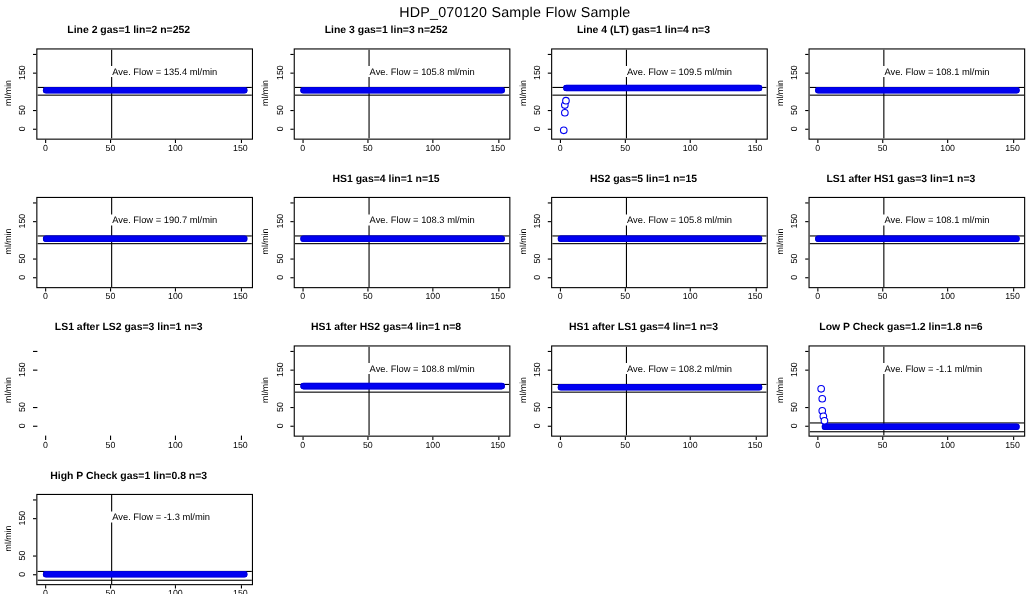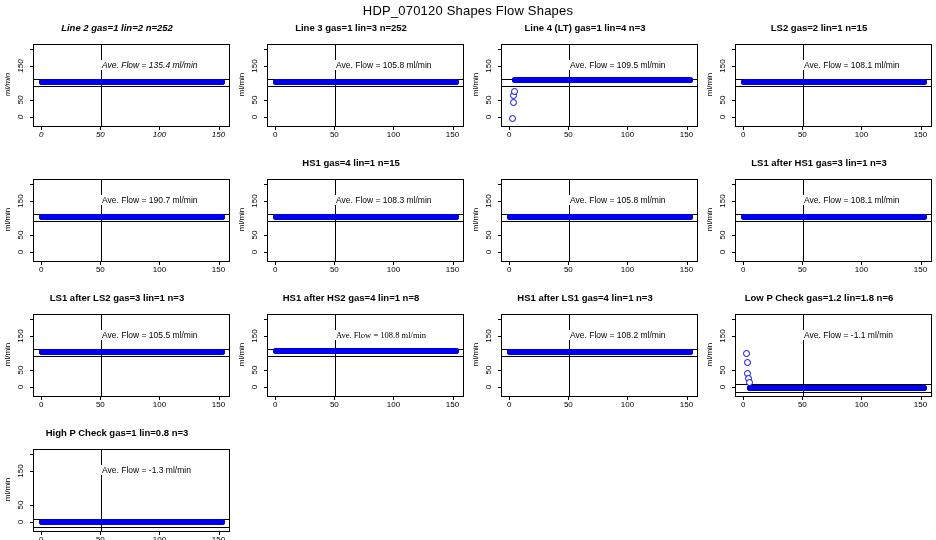--- a/index.html
+++ b/index.html
@@ -16,23 +16,23 @@
   .ave{position:absolute;font-size:8.5px;background:#fff;white-space:nowrap;padding:0 2px;line-height:10px;}
   .ytickmark{position:absolute;width:4px;height:1px;background:#000;left:30px;}
   .xtickmark{position:absolute;width:1px;height:4px;background:#000;top:106px;}
   .xticklab{position:absolute;top:110px;width:24px;text-align:center;font-size:8px;}
   .yticklab{position:absolute;width:30px;height:10px;text-align:center;font-size:8px;transform:rotate(-90deg);line-height:10px;}
   .ylab{position:absolute;left:-33px;top:59px;width:81px;height:11px;text-align:center;font-size:8px;transform:rotate(-90deg);line-height:11px;}
 </style>
 </head>
 <body>
 
-<div id="main-title">HDP_070120  Shapes Flow Shapes</div>
+<div id="main-title">HDP_070120  Sample Flow Sample</div>
 <div id="grid">
-    <div class="cell" style="left: 0px; top: 20px; font-style: italic;">
+    <div class="cell" style="left: 0px; top: 20px;">
       <div class="ptitle">Line 2 gas=1 lin=2 n=252</div>
       <div class="ylab">ml/min</div>
       <div class="ytickmark" style="top: 96.5625px;"></div>
       <div class="ytickmark" style="top: 79.6875px;"></div>
       <div class="ytickmark" style="top: 45.9375px;"></div>
       <div class="ytickmark" style="top: 29.0625px;"></div>
       <div class="yticklab" style="left: 6px; top: 91.5625px;">0</div>
       <div class="yticklab" style="left: 6px; top: 74.6875px;">50</div>
       <div class="yticklab" style="left: 6px; top: 40.9375px;">150</div>
       <div class="xtickmark" style="left: 41.2727px;"></div>
@@ -101,21 +101,20 @@
         <div class="hline" style="top: 41px;"></div>
         <div class="band" style="left: 10px; width: 180.909px; top: 32.4375px;"></div>
         <div class="pt" style="left: 7.13636px; top: 70.075px;"></div>
         <div class="pt" style="left: 7.72727px; top: 53.875px;"></div>
         <div class="pt" style="left: 8.31818px; top: 47.125px;"></div>
         <div class="pt" style="left: 8.55455px; top: 43.4125px;"></div>
         <div class="ave" style="left: 66px; top: 15px;">Ave. Flow =  109.5  ml/min</div>
       </div>
     </div>
     <div class="cell" style="left: 702px; top: 20px;">
-      <div class="ptitle">LS2 gas=2 lin=1 n=15</div>
       <div class="ylab">ml/min</div>
       <div class="ytickmark" style="top: 96.5625px;"></div>
       <div class="ytickmark" style="top: 79.6875px;"></div>
       <div class="ytickmark" style="top: 45.9375px;"></div>
       <div class="ytickmark" style="top: 29.0625px;"></div>
       <div class="yticklab" style="left: 6px; top: 91.5625px;">0</div>
       <div class="yticklab" style="left: 6px; top: 74.6875px;">50</div>
       <div class="yticklab" style="left: 6px; top: 40.9375px;">150</div>
       <div class="xtickmark" style="left: 41.2727px;"></div>
       <div class="xticklab" style="left: 29.2727px;">0</div>
@@ -178,20 +177,21 @@
       <div class="xticklab" style="left: 206.545px;">150</div>
       <div class="plot">
         <div class="vline" style="left: 67px;"></div>
         <div class="hline" style="top: 34px;"></div>
         <div class="hline" style="top: 41px;"></div>
         <div class="band" style="left: 5.27273px; width: 185.636px; top: 33.7875px;"></div>
         <div class="ave" style="left: 66px; top: 15px;">Ave. Flow =  108.3  ml/min</div>
       </div>
     </div>
     <div class="cell" style="left: 468px; top: 155px;">
+      <div class="ptitle">HS2 gas=5 lin=1 n=15</div>
       <div class="ylab">ml/min</div>
       <div class="ytickmark" style="top: 96.5625px;"></div>
       <div class="ytickmark" style="top: 79.6875px;"></div>
       <div class="ytickmark" style="top: 45.9375px;"></div>
       <div class="ytickmark" style="top: 29.0625px;"></div>
       <div class="yticklab" style="left: 6px; top: 91.5625px;">0</div>
       <div class="yticklab" style="left: 6px; top: 74.6875px;">50</div>
       <div class="yticklab" style="left: 6px; top: 40.9375px;">150</div>
       <div class="xtickmark" style="left: 41.2727px;"></div>
       <div class="xticklab" style="left: 29.2727px;">0</div>
@@ -246,27 +246,20 @@
       <div class="yticklab" style="left: 6px; top: 74.6875px;">50</div>
       <div class="yticklab" style="left: 6px; top: 40.9375px;">150</div>
       <div class="xtickmark" style="left: 41.2727px;"></div>
       <div class="xticklab" style="left: 29.2727px;">0</div>
       <div class="xtickmark" style="left: 100.364px;"></div>
       <div class="xticklab" style="left: 88.3636px;">50</div>
       <div class="xtickmark" style="left: 159.455px;"></div>
       <div class="xticklab" style="left: 147.455px;">100</div>
       <div class="xtickmark" style="left: 218.545px;"></div>
       <div class="xticklab" style="left: 206.545px;">150</div>
-      <div class="plot">
-        <div class="vline" style="left: 67px;"></div>
-        <div class="hline" style="top: 34px;"></div>
-        <div class="hline" style="top: 41px;"></div>
-        <div class="band" style="left: 5.27273px; width: 185.636px; top: 34.4625px;"></div>
-        <div class="ave" style="left: 66px; top: 15px;">Ave. Flow =  105.5  ml/min</div>
-      </div>
     </div>
     <div class="cell" style="left: 234px; top: 290px;">
       <div class="ptitle">HS1 after HS2 gas=4 lin=1 n=8</div>
       <div class="ylab">ml/min</div>
       <div class="ytickmark" style="top: 96.5625px;"></div>
       <div class="ytickmark" style="top: 79.6875px;"></div>
       <div class="ytickmark" style="top: 45.9375px;"></div>
       <div class="ytickmark" style="top: 29.0625px;"></div>
       <div class="yticklab" style="left: 6px; top: 91.5625px;">0</div>
       <div class="yticklab" style="left: 6px; top: 74.6875px;">50</div>
@@ -277,21 +270,21 @@
       <div class="xticklab" style="left: 88.3636px;">50</div>
       <div class="xtickmark" style="left: 159.455px;"></div>
       <div class="xticklab" style="left: 147.455px;">100</div>
       <div class="xtickmark" style="left: 218.545px;"></div>
       <div class="xticklab" style="left: 206.545px;">150</div>
       <div class="plot">
         <div class="vline" style="left: 67px;"></div>
         <div class="hline" style="top: 34px;"></div>
         <div class="hline" style="top: 41px;"></div>
         <div class="band" style="left: 5.27273px; width: 185.636px; top: 33.45px;"></div>
-        <div class="ave" style="left: 66px; top: 15px; font-family: Liberation Serif, serif;">Ave. Flow =  108.8  ml/min</div>
+        <div class="ave" style="left: 66px; top: 15px;">Ave. Flow =  108.8  ml/min</div>
       </div>
     </div>
     <div class="cell" style="left: 468px; top: 290px;">
       <div class="ptitle">HS1 after LS1 gas=4 lin=1 n=3</div>
       <div class="ylab">ml/min</div>
       <div class="ytickmark" style="top: 96.5625px;"></div>
       <div class="ytickmark" style="top: 79.6875px;"></div>
       <div class="ytickmark" style="top: 45.9375px;"></div>
       <div class="ytickmark" style="top: 29.0625px;"></div>
       <div class="yticklab" style="left: 6px; top: 91.5625px;">0</div>

